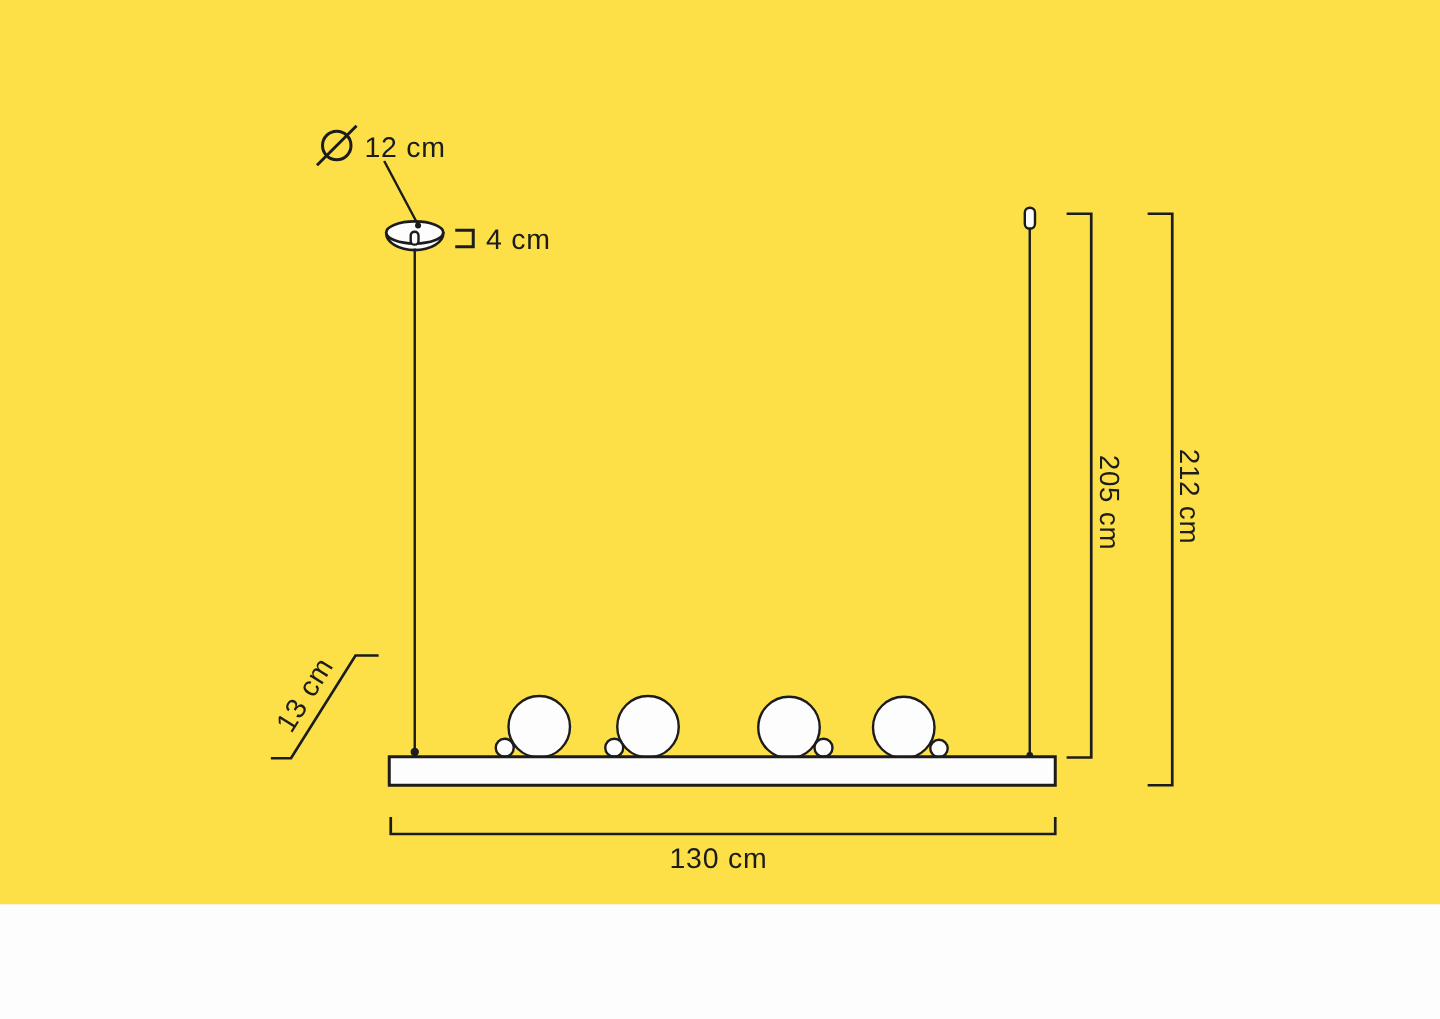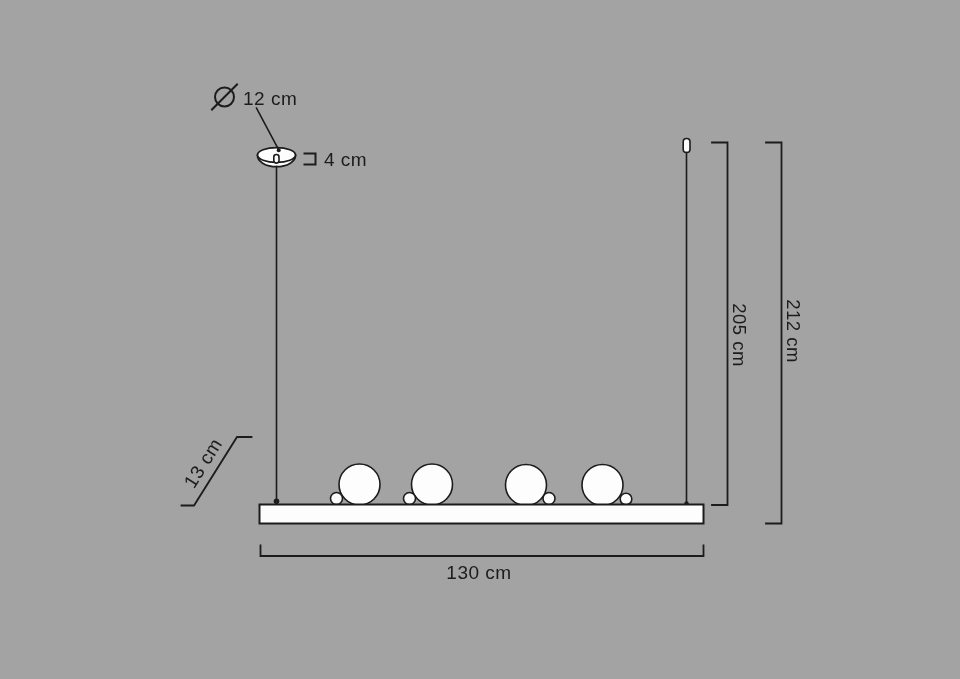--- a/index.html
+++ b/index.html
@@ -4,22 +4,22 @@
 <style>
   html, body {
     margin: 0;
     padding: 0;
     background: #fdfdfd;
     font-family: "Liberation Sans", sans-serif;
   }
   .stage {
     position: relative;
     width: 960px;
-    height: 679px;
-    background: #a3a3a3;
+    height: 603px;
+    background: #fde047;
     overflow: hidden;
   }
   svg { display: block; }
   .ln {
     stroke: #1c1c1c;
     fill: none;
     stroke-linecap: square;
   }
   .ln-thin  { stroke-width: 1.6; }
   .ln-mid   { stroke-width: 1.8; }

